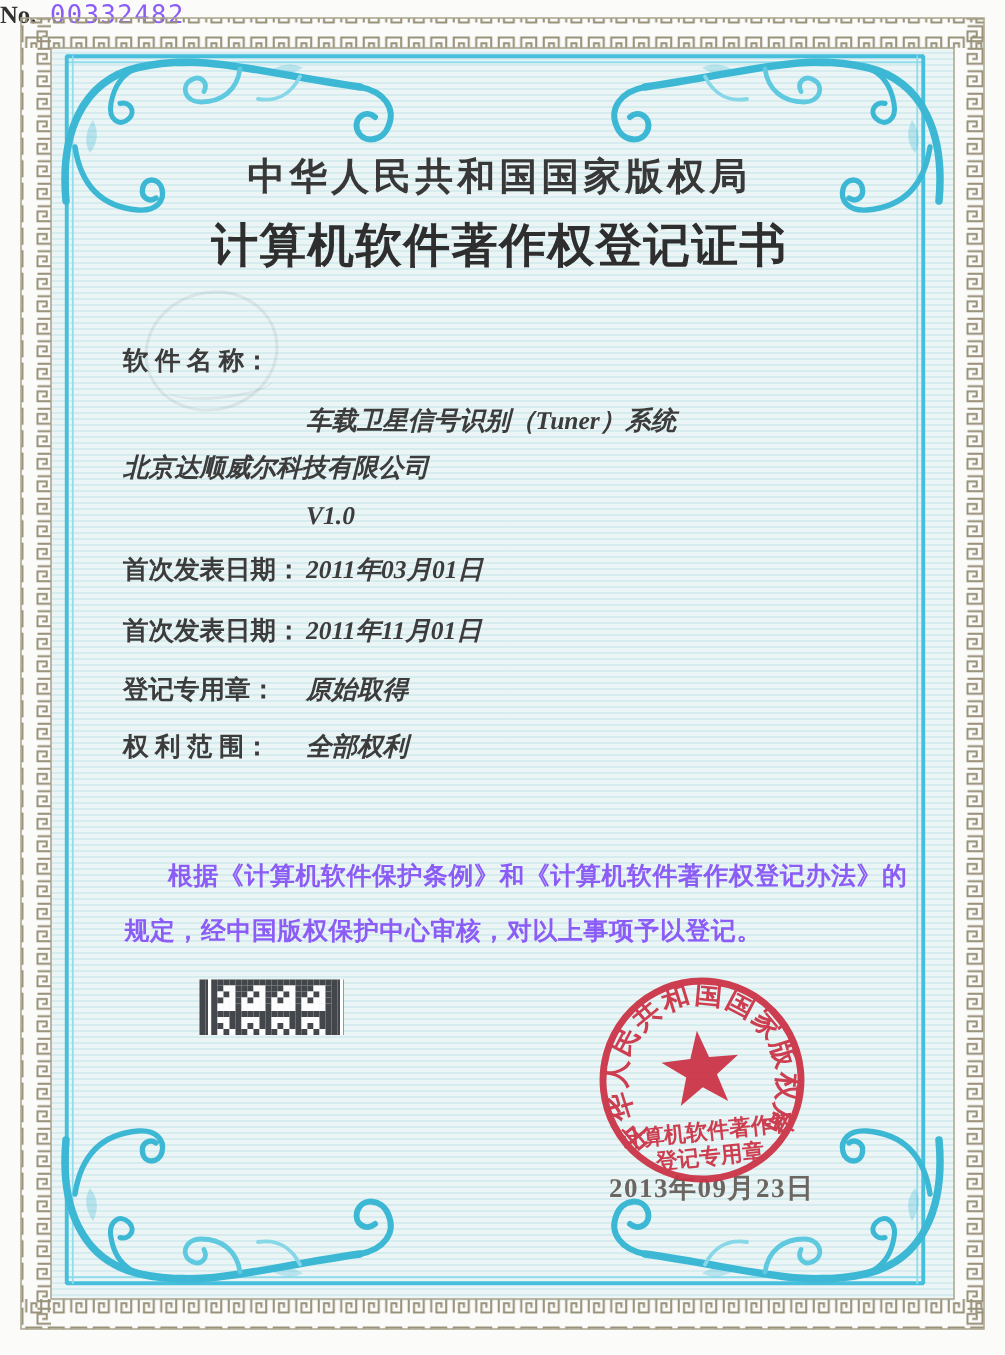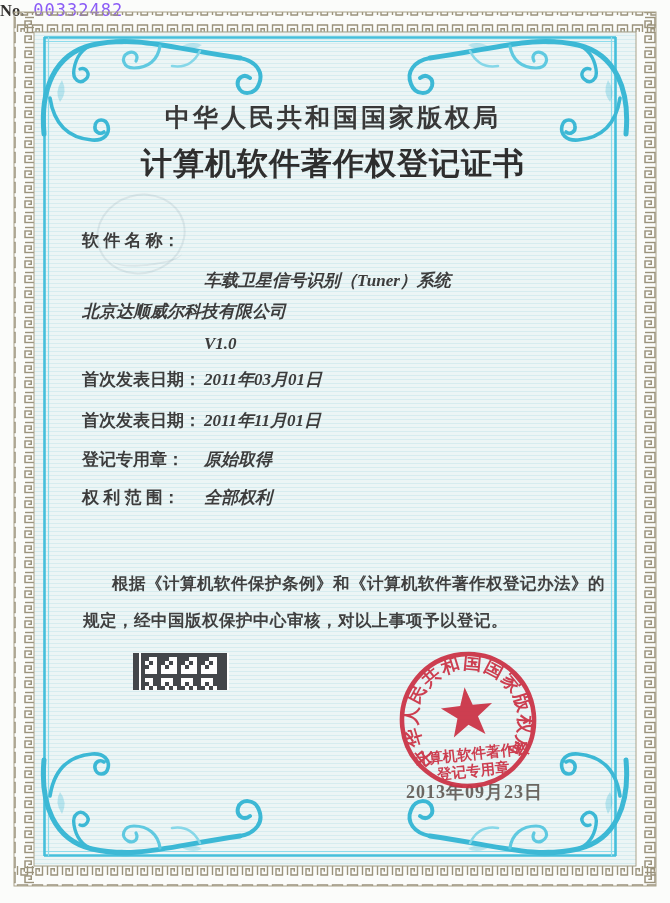--- a/index.html
+++ b/index.html
@@ -35,21 +35,21 @@
     left:50px; top:143px; width:566px; text-align:center;
     font-size:31px; font-weight:bold; letter-spacing:1px; color:#2e2e2e;
   }
   .certno{
     left:0; top:194px; width:600px; text-align:right;
     font-size:12.5px; color:#4f4f4f; display:flex; justify-content:flex-end; gap:10px;
   }
   .field-row{position:absolute; left:82px; z-index:3; display:flex; font-size:17px; font-weight:600; color:#3c3c3c;}
   .field-label{width:122px; white-space:pre;}
   .field-value{white-space:pre;font-style:italic;}
-  .stmt{font-size:16.5px; font-weight:600; letter-spacing:0.5px; color:#404040;}
+  .stmt{font-size:16.5px; font-weight:600; letter-spacing:0.5px; color:#8b5cf6;}
   .barcode{
     position:absolute; left:133px; top:653px; width:96px; height:37px; z-index:3;
     display:flex; align-items:stretch;
   }
   .bc-col{display:flex; flex-direction:column;}
   .issue-date{
     left:406px; top:780px; font-size:18px; font-weight:bold; color:#6b6661; letter-spacing:1px; z-index:3;
   }
   .serial{left:104px; top:781px; z-index:3; display:flex; gap:9px; align-items:baseline;}
   .serial-prefix{font-size:16.5px; color:#33312f; font-weight:600;}

